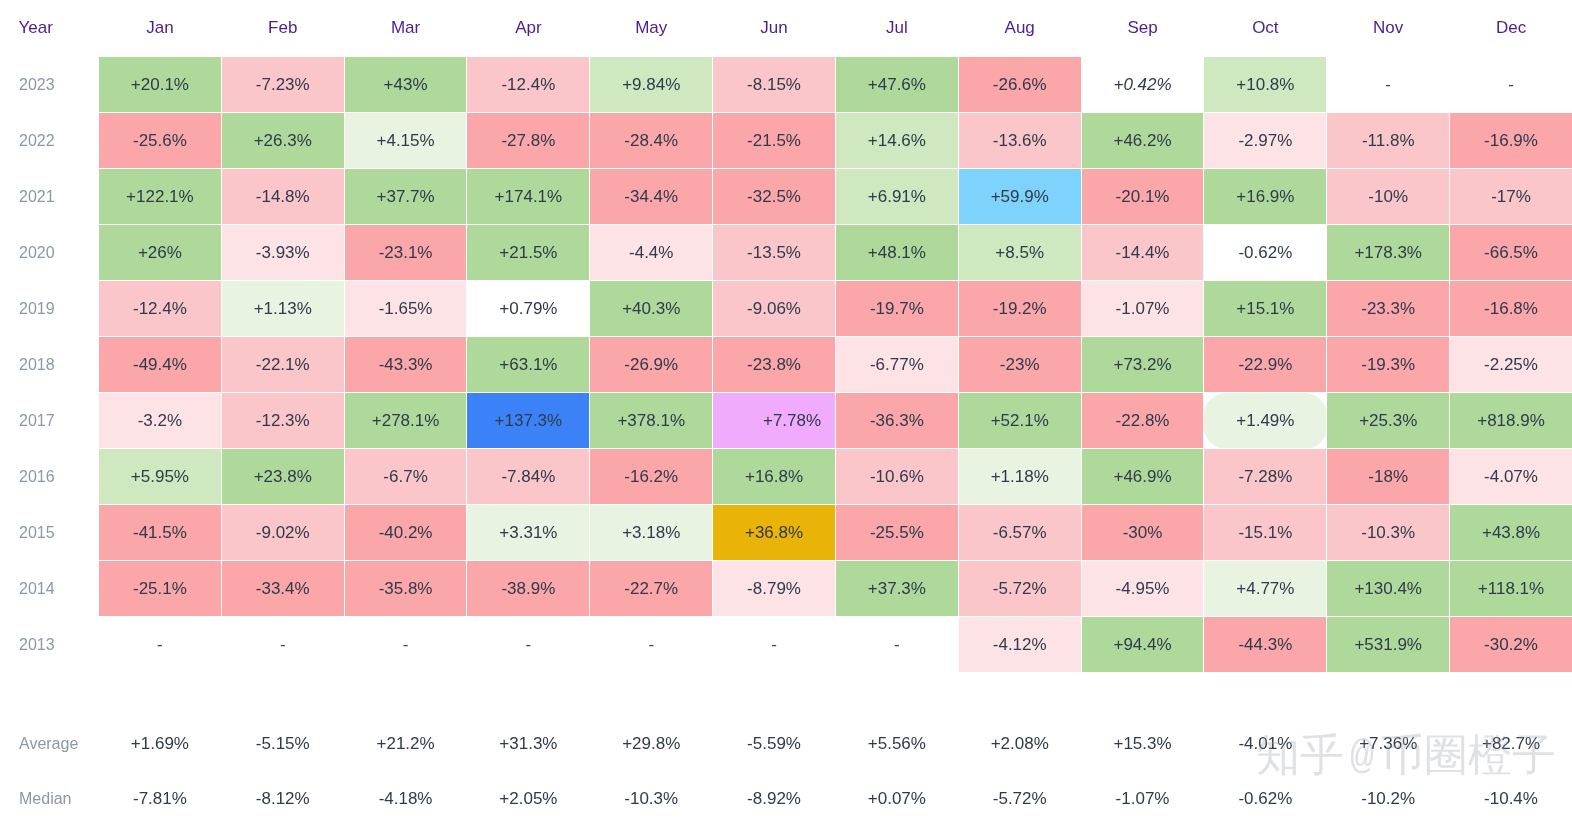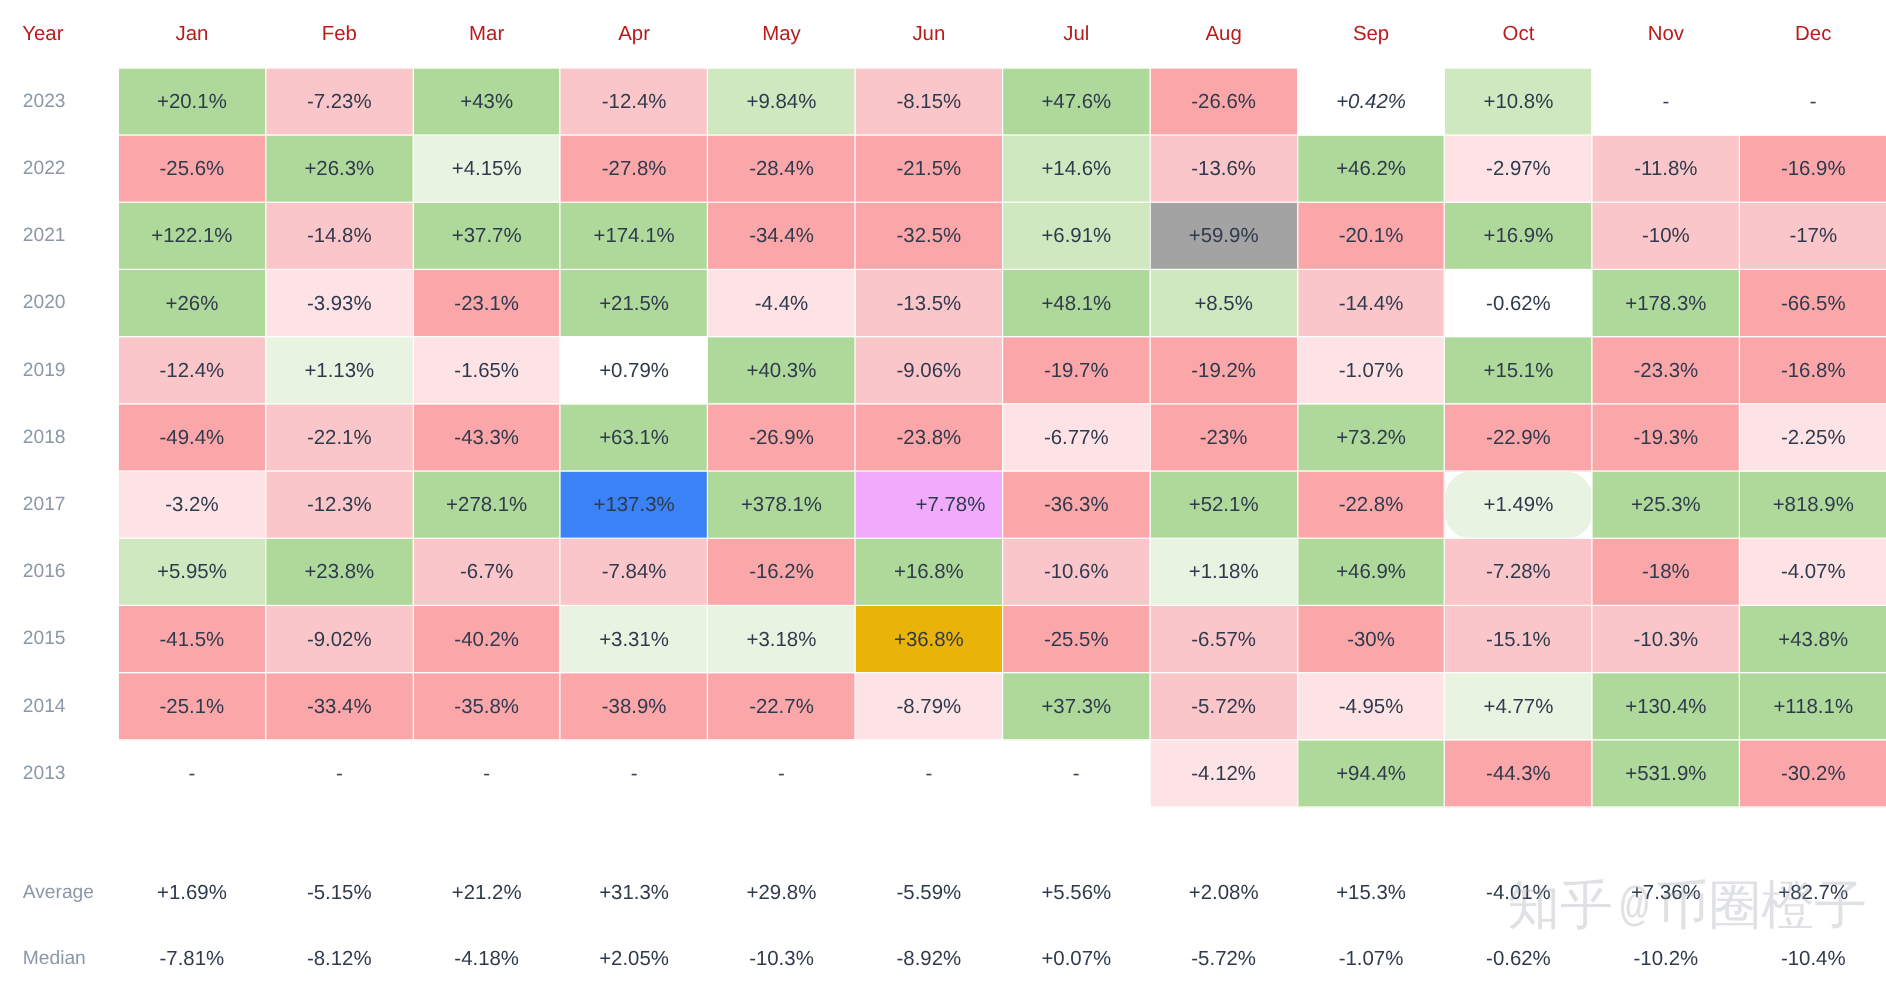--- a/index.html
+++ b/index.html
@@ -21,21 +21,21 @@
     table-layout: fixed;
   }
 
   #heatmap-table col.year-col { width: 98px; }
   #heatmap-table col.month-col { width: 122.83px; }
 
   
   thead th {
     font-size: 17px;
     font-weight: 400;
-    color: #b91c1c;
+    color: #4c1d95;
     padding: 0;
     height: 56px;
     vertical-align: middle;
     text-align: center;
     background: #ffffff;
   }
   thead th.year-head {
     text-align: left;
     padding-left: 18px;
   }
@@ -176,21 +176,21 @@
       </tr>
       <tr>
         <td class="year-cell">2021</td>
         <td style="background: rgb(174, 217, 155);">+122.1%</td>
         <td style="background: rgb(251, 198, 201);">-14.8%</td>
         <td style="background: rgb(174, 217, 155);">+37.7%</td>
         <td style="background: rgb(174, 217, 155);">+174.1%</td>
         <td style="background: rgb(251, 166, 169);">-34.4%</td>
         <td style="background: rgb(251, 166, 169);">-32.5%</td>
         <td style="background: rgb(207, 232, 191);">+6.91%</td>
-        <td style="background: #a3a3a3; margin-left: 15px;">+59.9%</td>
+        <td style="background: #7dd3fc; margin-left: 15px;">+59.9%</td>
         <td style="background: rgb(251, 166, 169);">-20.1%</td>
         <td style="background: rgb(174, 217, 155);">+16.9%</td>
         <td style="background: rgb(251, 198, 201);">-10%</td>
         <td style="background: rgb(251, 198, 201);">-17%</td>
       </tr>
       <tr>
         <td class="year-cell">2020</td>
         <td style="background: rgb(174, 217, 155);">+26%</td>
         <td style="background: rgb(253, 227, 229);">-3.93%</td>
         <td style="background: rgb(251, 166, 169);">-23.1%</td>

